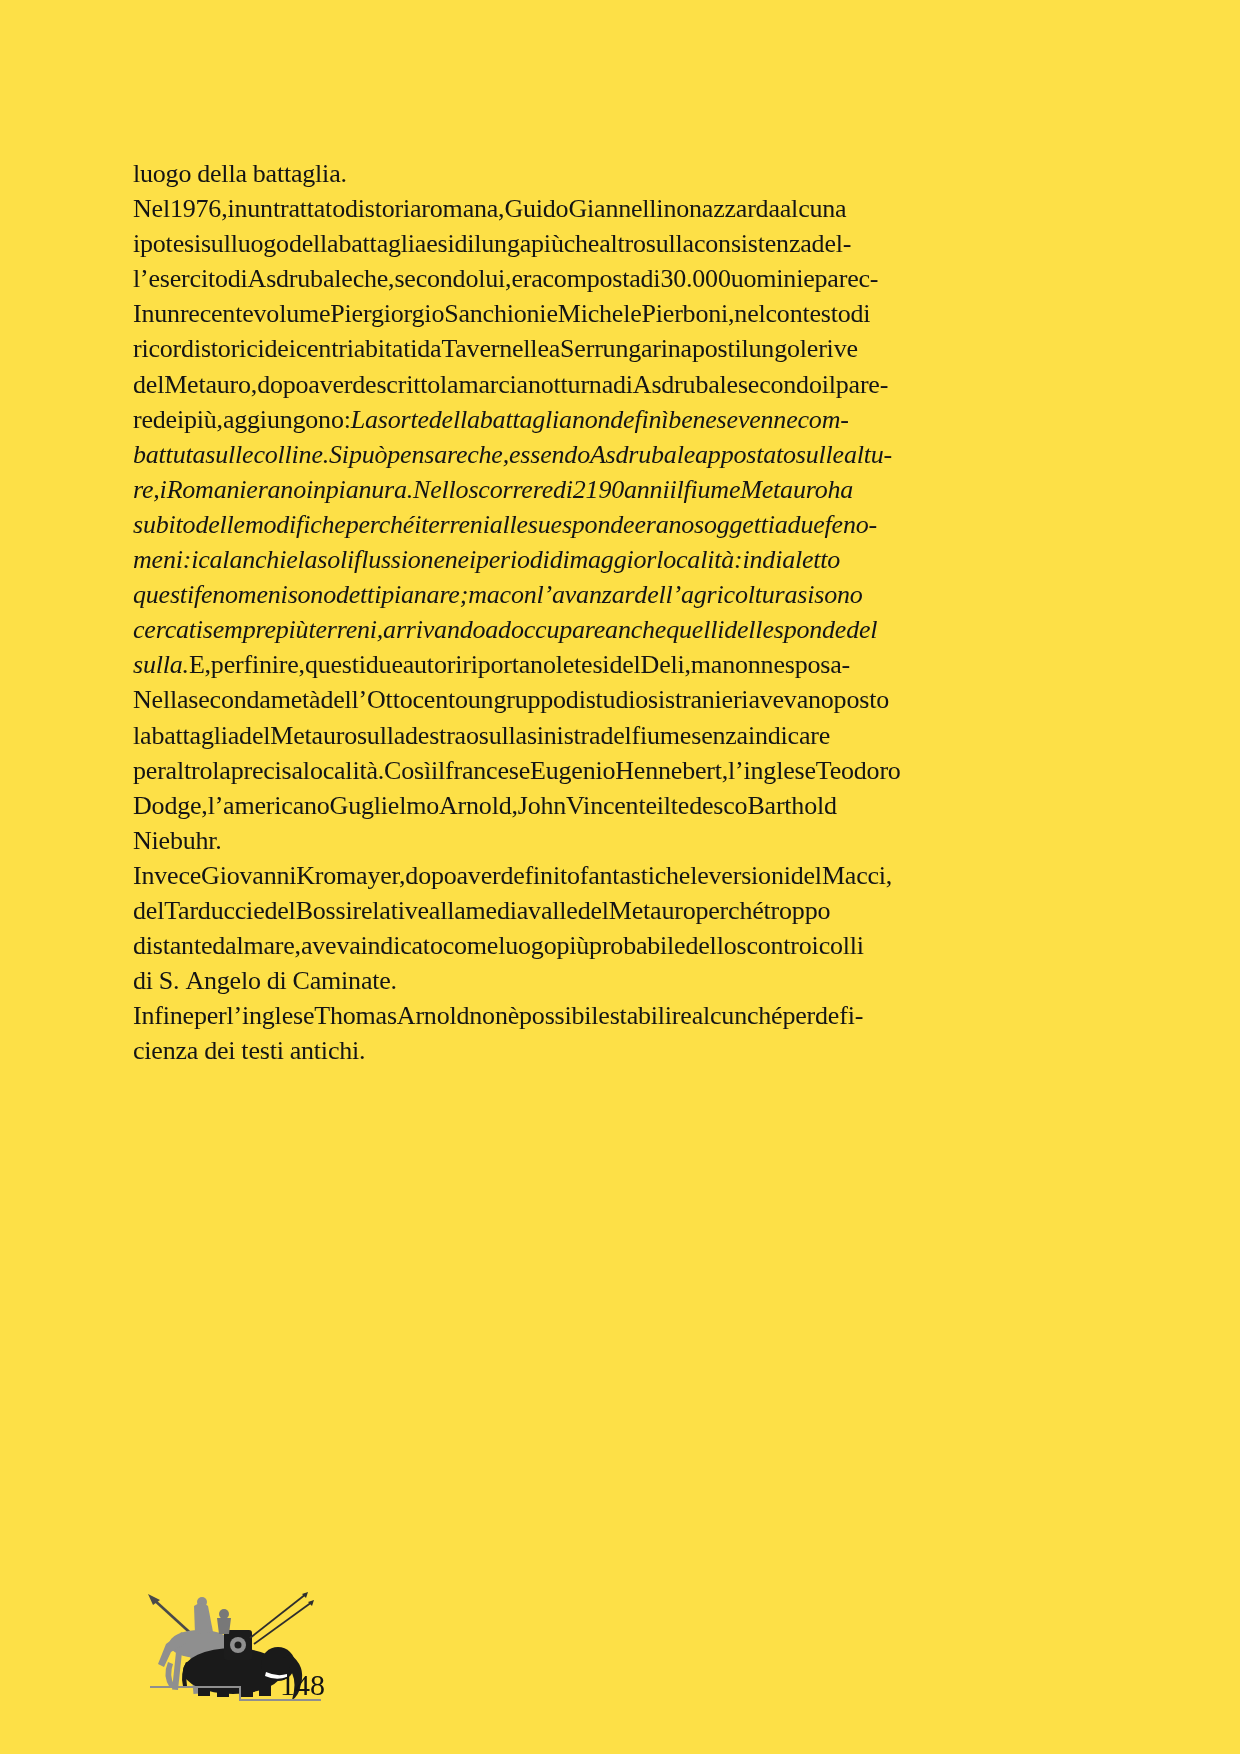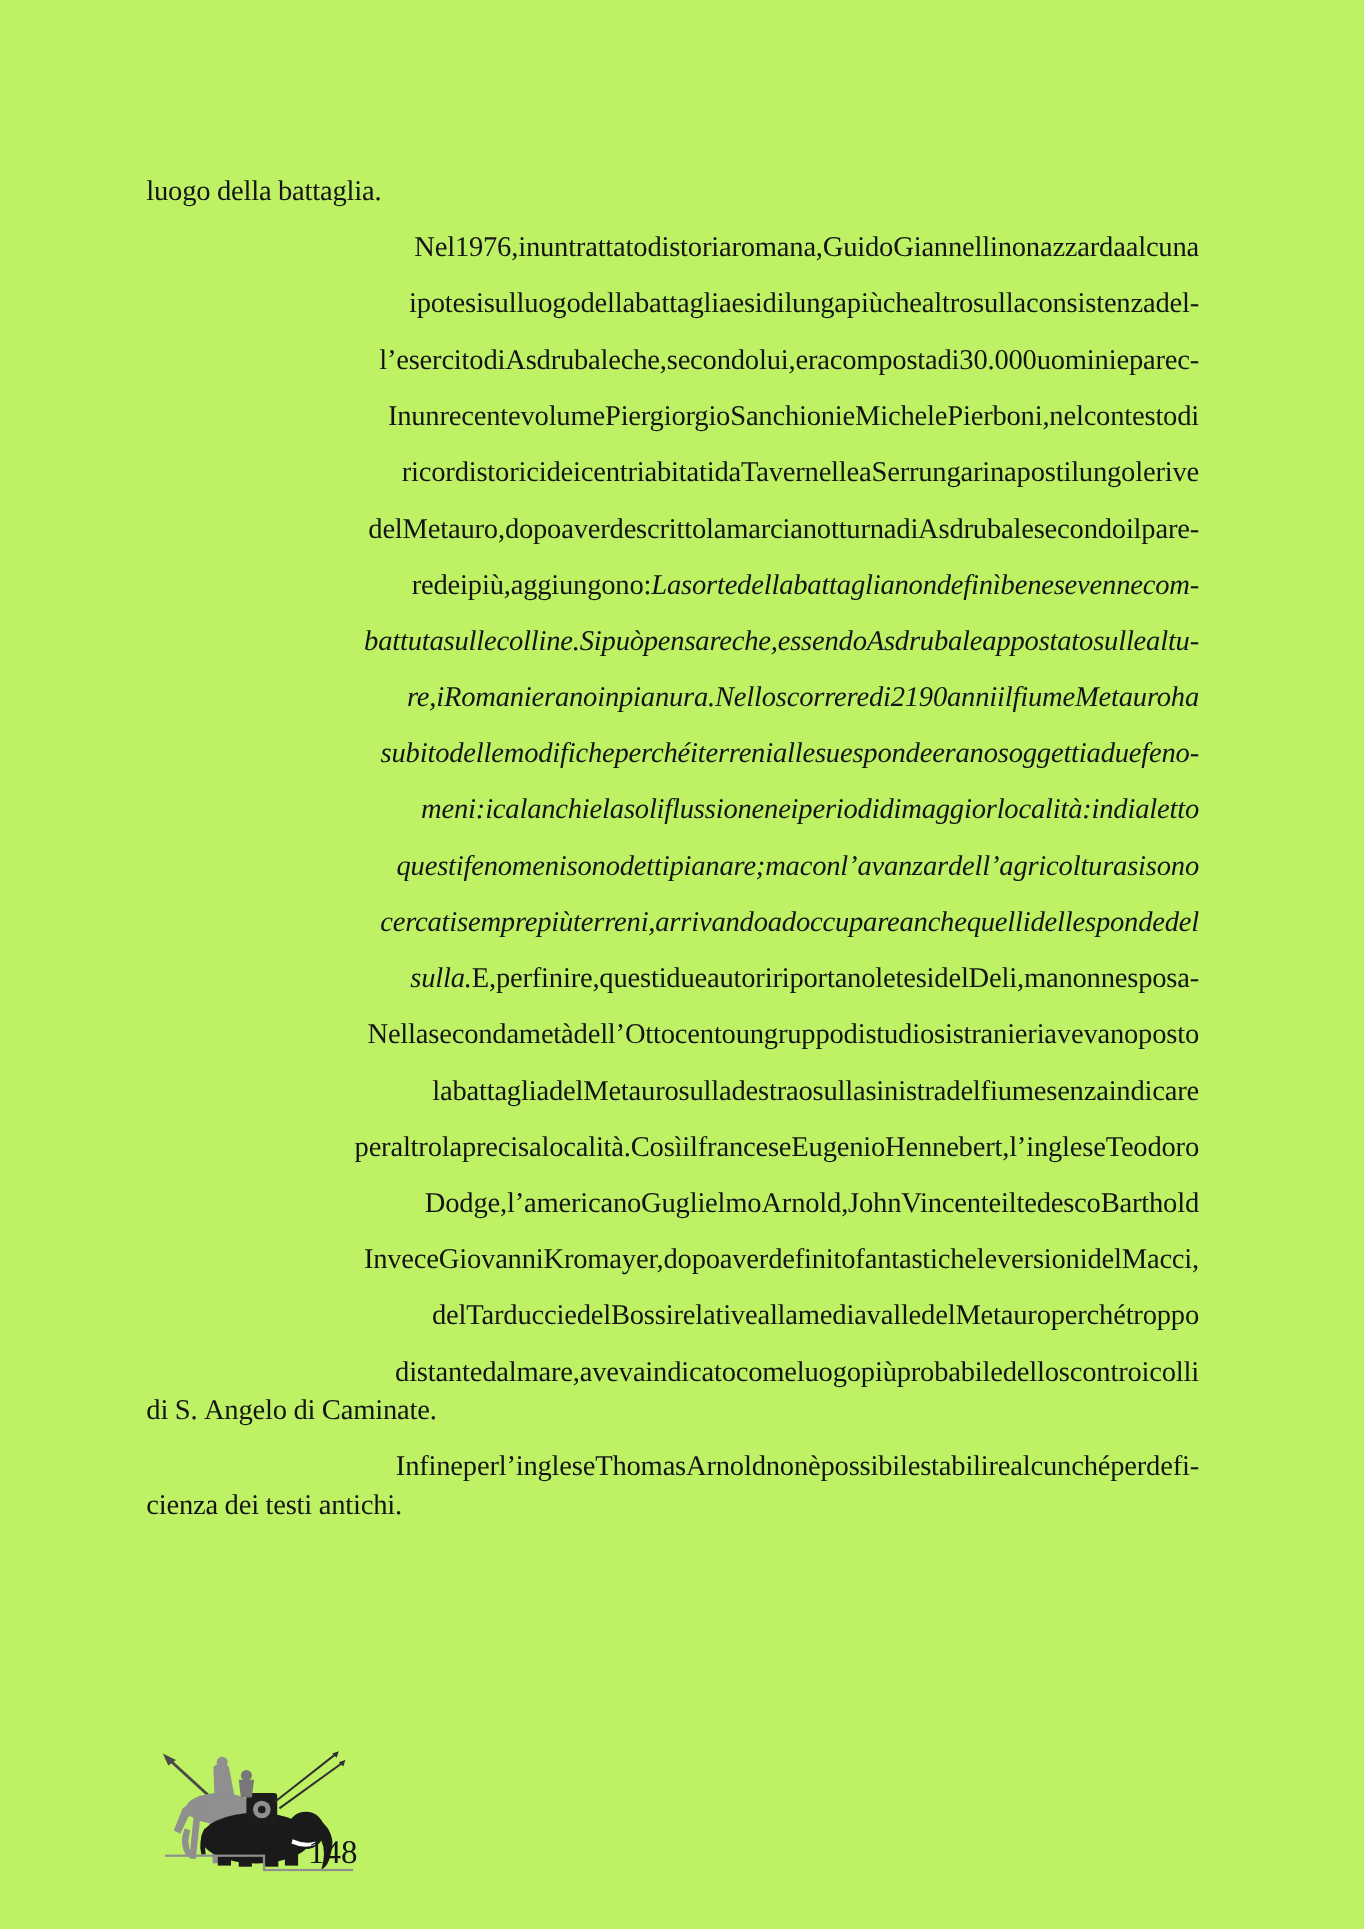--- a/index.html
+++ b/index.html
@@ -4,44 +4,43 @@
 <style>
   html, body {
     margin: 0;
     padding: 0;
     background: #ffffff;
   }
   .page {
     position: relative;
     width: 1240px;
     height: 1754px;
-    background: #bef264;
+    background: #fde047;
     overflow: hidden;
     font-family: "Liberation Serif", serif;
   }
   .text-block {
     position: absolute;
     left: 133px;
     top: 156px;
     width: 957px;
     color: #141414;
     font-size: 26px;
     line-height: 35.1px;
     letter-spacing: -0.2px;
   }
   .line {
     display: flex;
     gap: 6px;
     white-space: nowrap;
     height: 35.1px;
   }
   .line.just {
-    justify-content: flex-end;
+    justify-content: flex-start;
     gap: 0;
-    margin-top: 16px;
   }
   .line span { display: inline-block; }
   .it { font-style: italic; }
   .rm { font-style: normal; }
 
   .footer-rule {
     position: absolute;
     background: #8f8f8f;
   }
   .rule-upper { left: 150px; top: 1686px; width: 90px; height: 2px; }
@@ -334,20 +333,23 @@
         <span class="rm">l’americano</span>
         <span class="rm">Guglielmo</span>
         <span class="rm">Arnold,</span>
         <span class="rm">John</span>
         <span class="rm">Vincent</span>
         <span class="rm">e</span>
         <span class="rm">il</span>
         <span class="rm">tedesco</span>
         <span class="rm">Barthold</span>
       </div>
+      <div class="line">
+        <span class="rm">Niebuhr.</span>
+      </div>
       <div class="line just">
         <span class="rm">Invece</span>
         <span class="rm">Giovanni</span>
         <span class="rm">Kromayer,</span>
         <span class="rm">dopo</span>
         <span class="rm">aver</span>
         <span class="rm">definito</span>
         <span class="rm">fantastiche</span>
         <span class="rm">le</span>
         <span class="rm">versioni</span>

